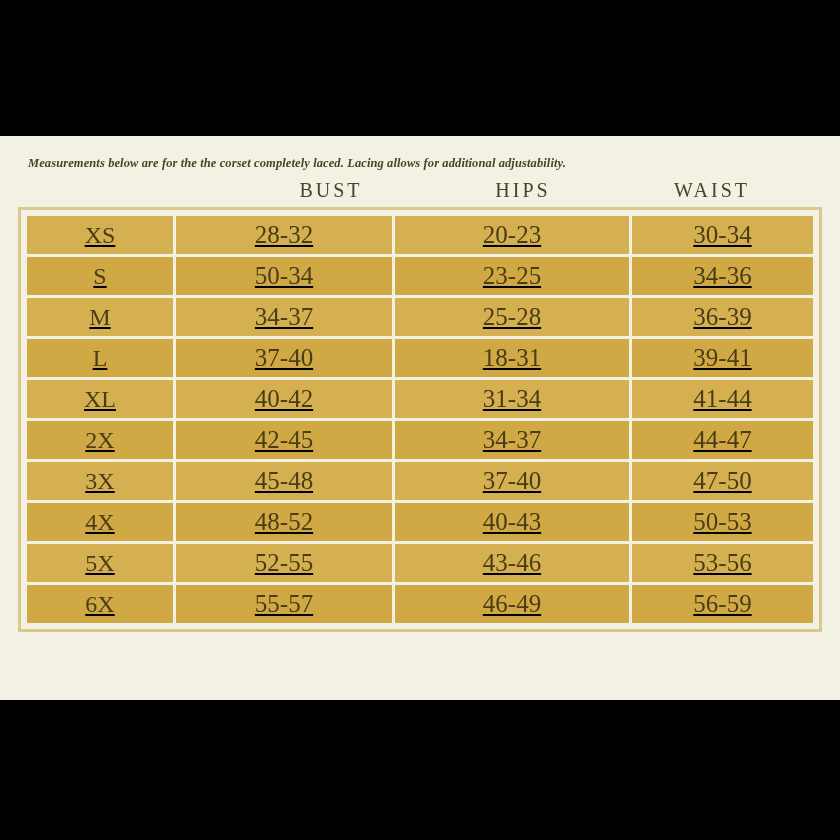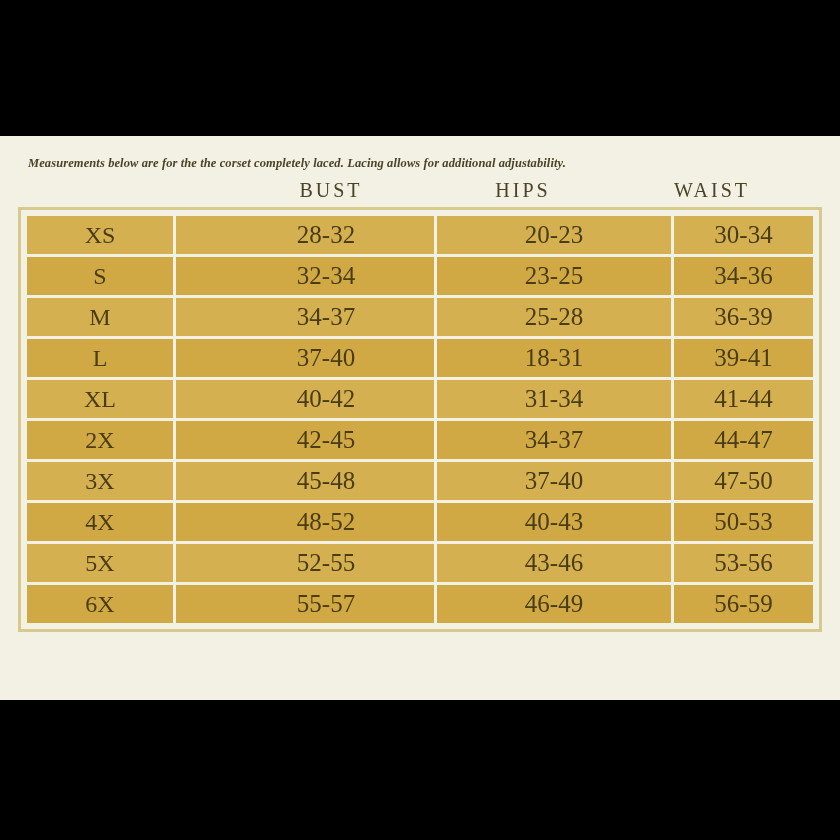--- a/index.html
+++ b/index.html
@@ -63,36 +63,37 @@
     border: 3px solid #d8c98f;
     background: #f3f0e4;
     padding: 3px;
     box-sizing: border-box;
   }
   table.sizechart {
     border-collapse: separate;
     border-spacing: 3px;
     width: 100%;
     table-layout: fixed;
+    text-decoration: underline;
   }
   table.sizechart td {
     background: #d3ae4a;
     color: #4a3c14;
     text-align: center;
     font-family: "Liberation Serif", serif;
     font-size: 25px;
     height: 38px;
     padding: 0;
     border: 0;
   }
   table.sizechart td.size-col {
     width: 146px;
     font-size: 24px;
   }
-  table.sizechart td.bust-col { width: 216px; padding-left: 42px; }
+  table.sizechart td.bust-col { width: 216px; }
   table.sizechart td.waist-col { width: 234px; }
   table.sizechart td.hips-col { width: auto; }
 
   
   table.sizechart tr:nth-child(odd) td { background: #d4b051; }
   table.sizechart tr:nth-child(even) td { background: #d0a944; }
 
   .top-rule, .bottom-rule {
     position: absolute;
     left: 0;
@@ -126,21 +127,21 @@
       <table class="sizechart">
         <tbody>
           <tr>
             <td class="size-col">XS</td>
             <td class="bust-col">28-32</td>
             <td class="waist-col">20-23</td>
             <td class="hips-col">30-34</td>
           </tr>
           <tr>
             <td class="size-col">S</td>
-            <td class="bust-col">32-34</td>
+            <td class="bust-col">50-34</td>
             <td class="waist-col">23-25</td>
             <td class="hips-col">34-36</td>
           </tr>
           <tr>
             <td class="size-col">M</td>
             <td class="bust-col">34-37</td>
             <td class="waist-col">25-28</td>
             <td class="hips-col">36-39</td>
           </tr>
           <tr>

